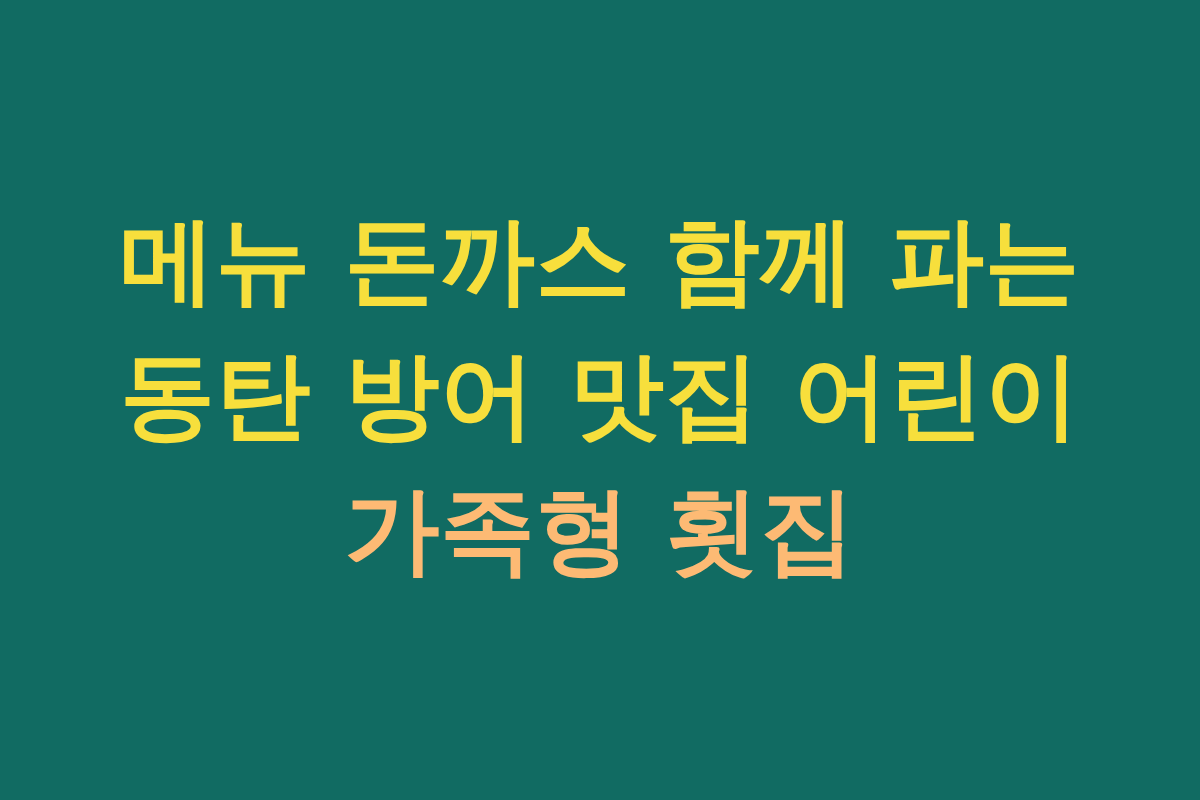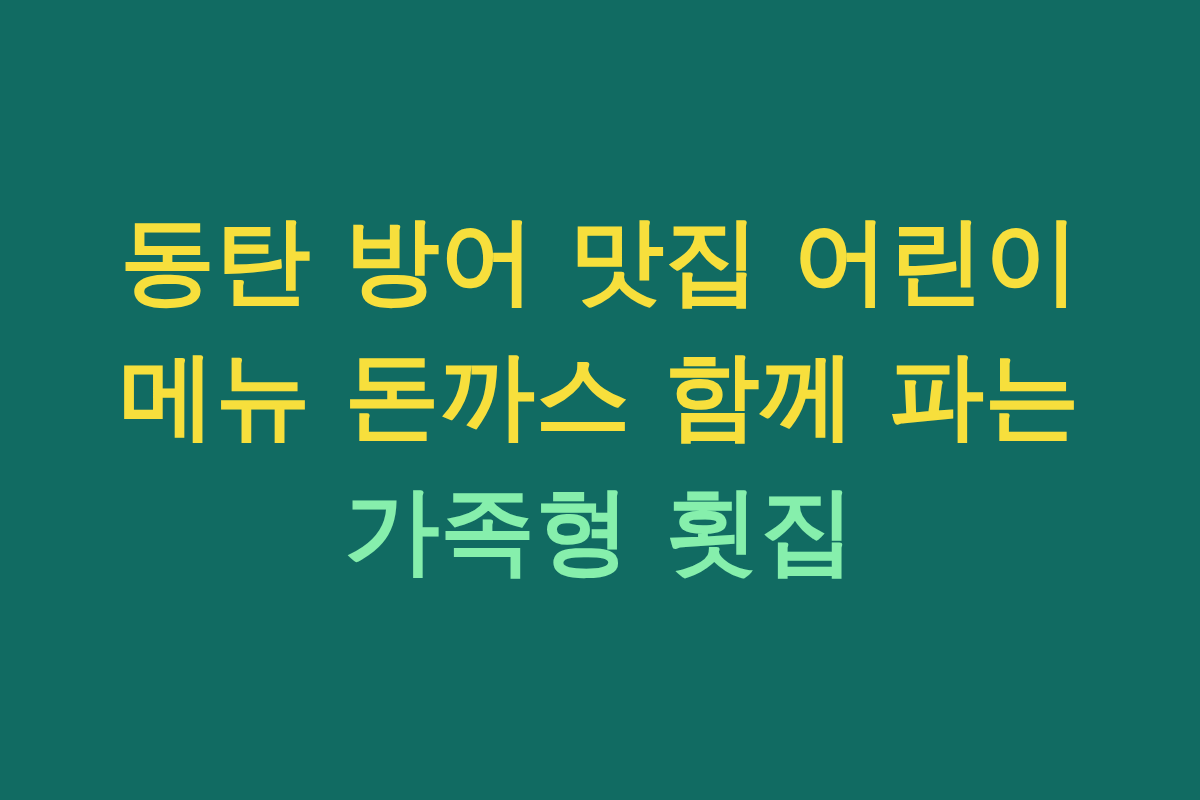--- a/index.html
+++ b/index.html
@@ -52,21 +52,21 @@
     -webkit-font-smoothing: antialiased;
   }
 </style>
 </head>
 <body>
 
 <div id="banner" style="background-color: rgb(17, 107, 98);">
 
   <div id="headline-block">
 
+    <span class="headline-line" style="color: rgb(247, 223, 60);">메뉴 돈까스 함께 파는</span>
+
     <span class="headline-line" style="color: rgb(247, 223, 60);">동탄 방어 맛집 어린이</span>
 
-    <span class="headline-line" style="color: rgb(247, 223, 60);">메뉴 돈까스 함께 파는</span>
-
-    <span class="headline-line" style="color: #86efac;">가족형 횟집</span>
+    <span class="headline-line" style="color: #fdba74;">가족형 횟집</span>
 
   </div>
 
 </div>
 
 </body></html>

